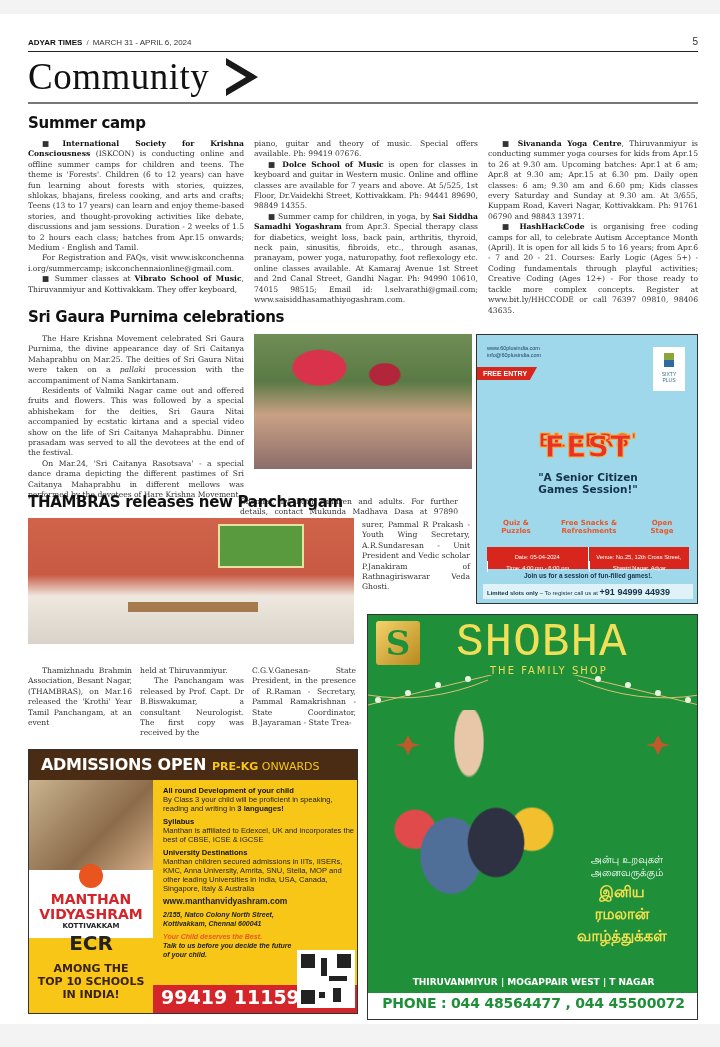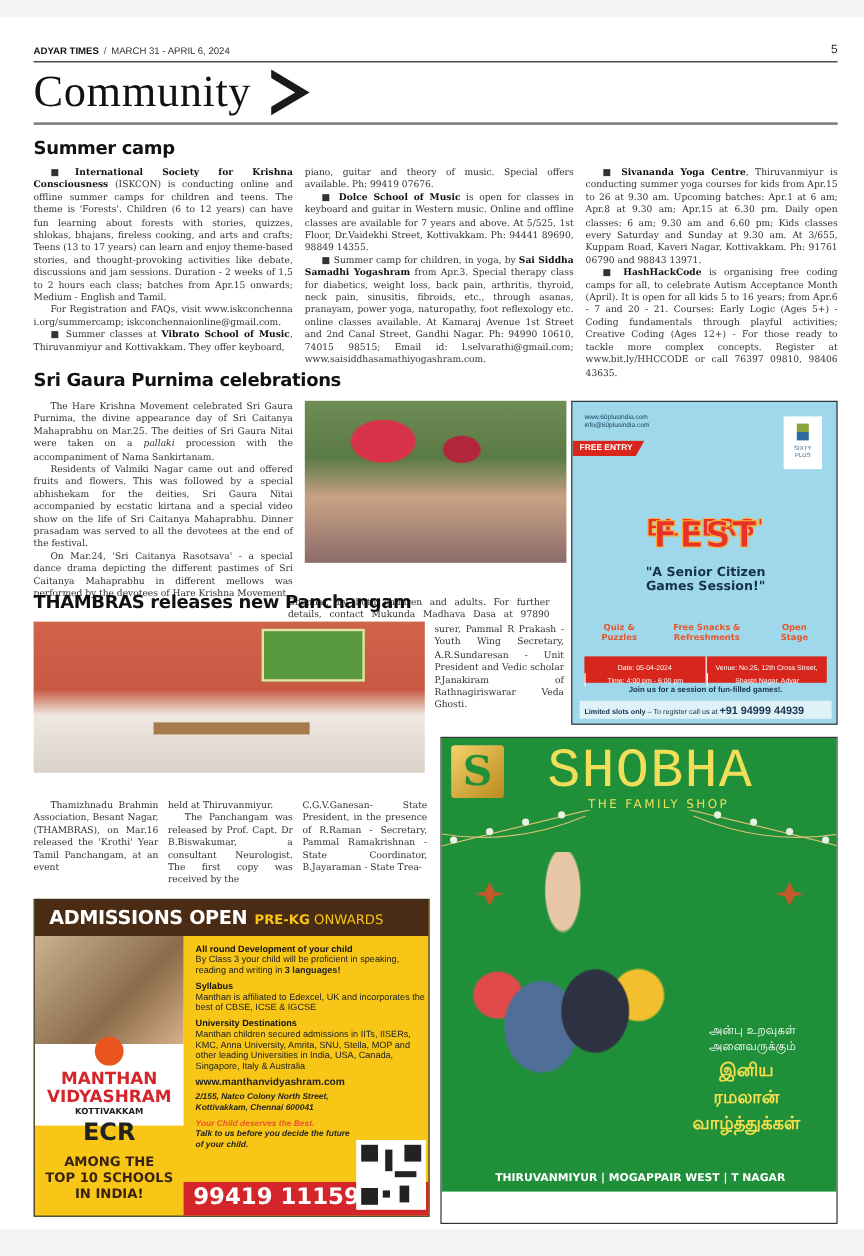--- a/index.html
+++ b/index.html
@@ -225,20 +225,21 @@
     <div class="tamil t2">
         <div>இனிய</div>
         <div>ரமலான்</div>
         <div>வாழ்த்துக்கள்</div>
       </div>
     <div class="tamil t1">
         <div>அன்பு உறவுகள்</div>
         <div>அனைவருக்கும்</div>
       </div>
     <div class="branches">THIRUVANMIYUR  |  MOGAPPAIR WEST  |  T NAGAR</div>
+    <div class="phone">PHONE : 044 48564477 , 044 45500072</div>
   </div>
 
   <div class="abs manthan">
     <div class="hdr"><span class="a">ADMISSIONS OPEN</span><span class="b">PRE-KG</span><span class="c"> ONWARDS</span></div>
     <div class="leftbox">
       <div class="photoM"></div>
       <div class="emblem"></div>
       <div class="mn n1">
           <div>MANTHAN</div>
           <div>VIDYASHRAM</div>

